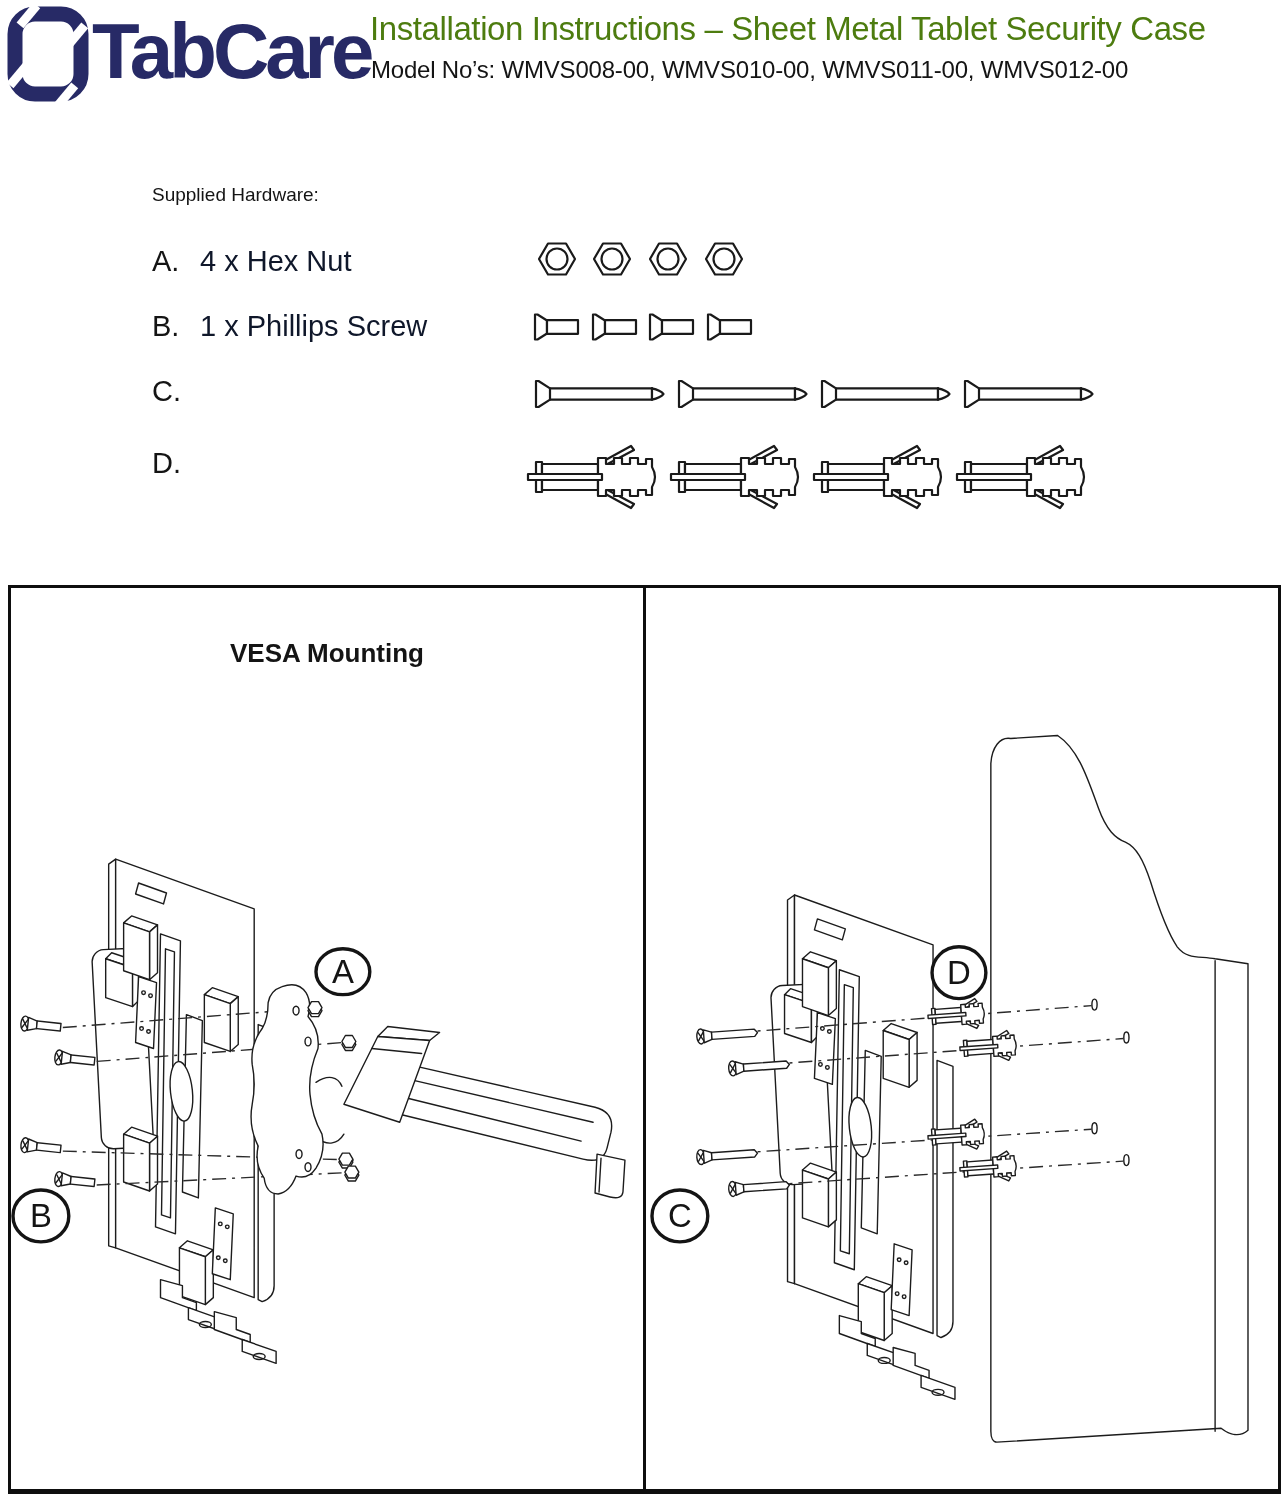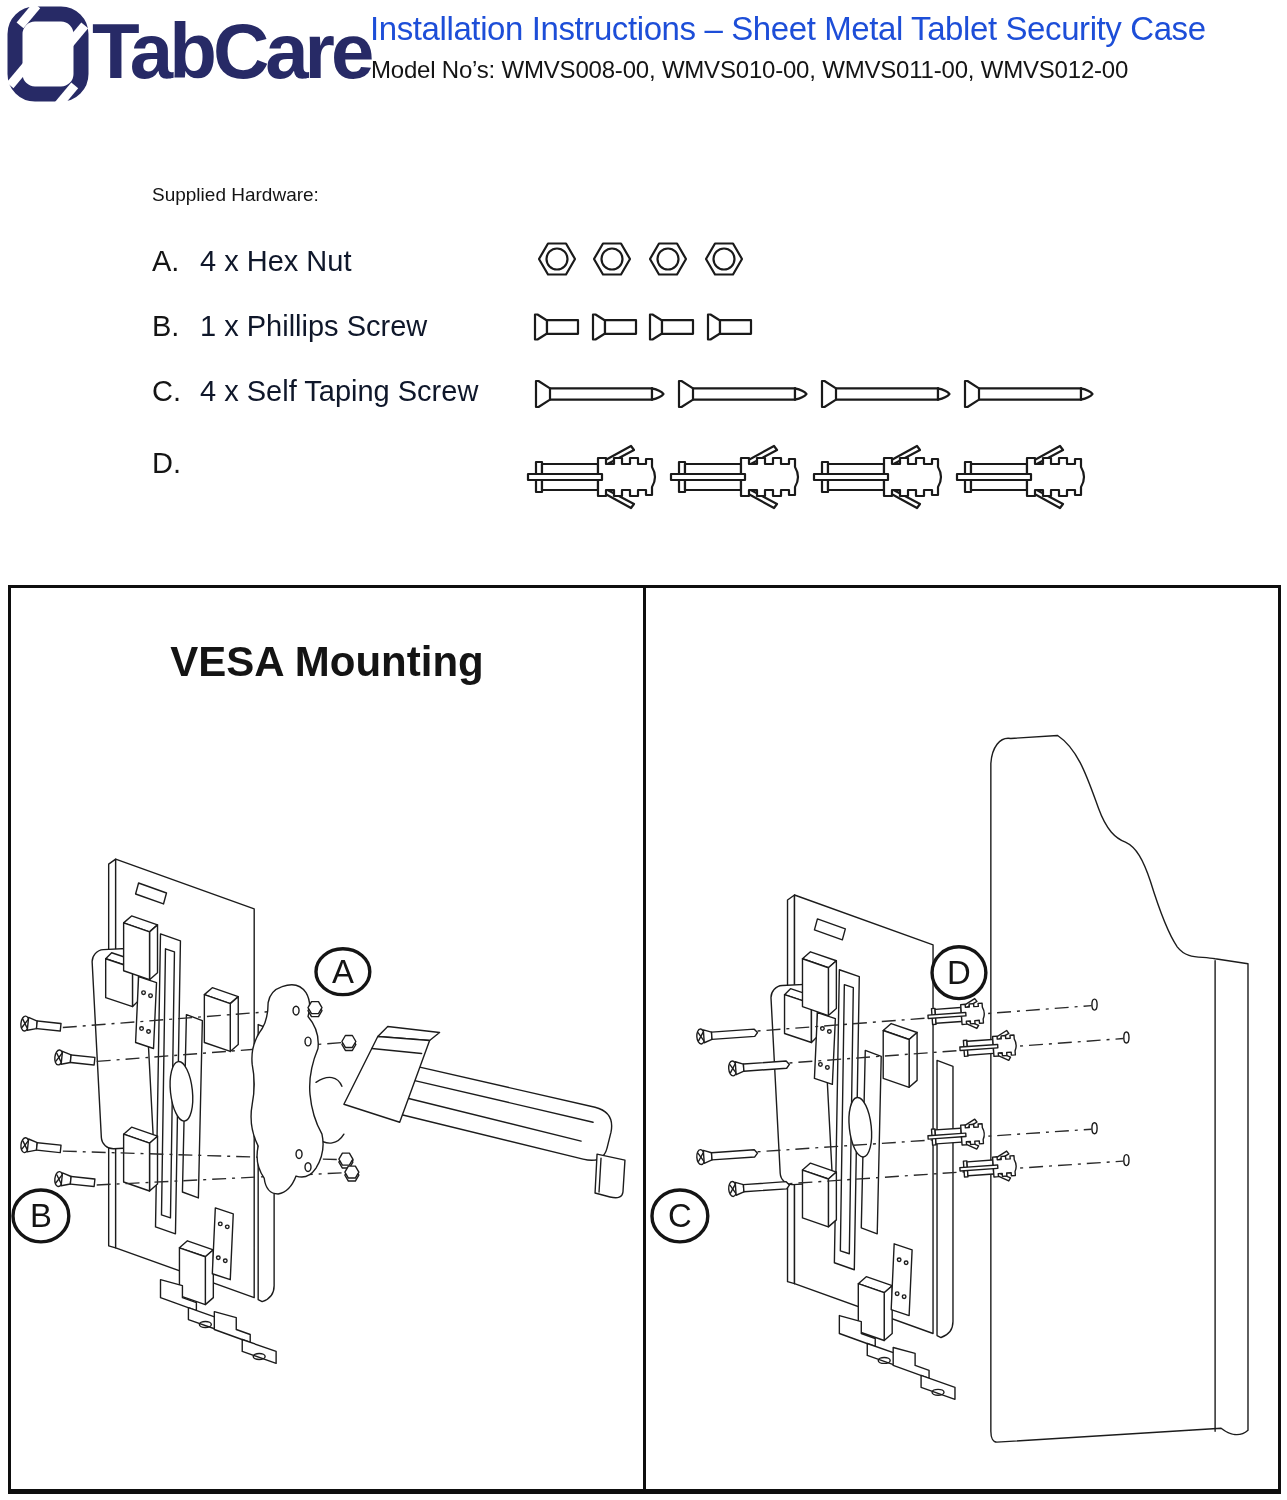--- a/index.html
+++ b/index.html
@@ -3,34 +3,34 @@
 <meta charset="utf-8">
 <style>
   html,body{margin:0;padding:0;background:#fff;}
   .page{position:relative;width:1287px;height:1500px;background:#ffffff;overflow:hidden;
         font-family:"Liberation Sans", sans-serif;color:#111;padding-left:31px;}
   
   .logo-svg{position:absolute;left:6px;top:4px;}
   .brand{position:absolute;left:92px;top:6px;font-size:78px;font-weight:bold;
          letter-spacing:-4px;color:#272a66;}
   .hdr-title{position:absolute;left:370px;top:10px;font-size:33px;letter-spacing:-0.4px;
-             white-space:nowrap;color:#1d4ed8;}
+             white-space:nowrap;color:#4d7c0f;}
   .hdr-model{position:absolute;left:371px;top:56px;font-size:24px;letter-spacing:-0.2px;
              white-space:nowrap;color:#141414;}
   
   .hw-heading{position:absolute;left:152px;top:184px;font-size:19px;color:#141414;}
   .hw-letter{position:absolute;left:152px;font-size:29px;color:#141414;}
   .hw-name{position:absolute;left:200px;font-size:29px;color:#0f172a;}
   .hw-icons{position:absolute;left:520px;top:230px;}
   
   .panels{position:absolute;left:8px;top:585px;width:1273px;height:909px;
           border:3px solid #0e0e0e;border-bottom-width:5px;display:flex;box-sizing:border-box;}
   .panel{position:relative;flex:1 1 50%;height:100%;}
   .panel-left{border-right:3px solid #0e0e0e;}
-  .panel-title{position:absolute;top:50px;font-size:42px;font-weight:bold;color:#141414;
+  .panel-title{position:absolute;top:50px;font-size:26px;font-weight:bold;color:#141414;
                white-space:nowrap;transform:translateX(-50%);}
   .panel-left .panel-title{left:50%;}
   .panel-right .panel-title{left:calc(50% + 62px);}
   .diagram{position:absolute;left:0;top:0;width:100%;height:100%;}
   svg .ln{fill:none;stroke:#1c1c1c;stroke-width:1.4;stroke-linejoin:round;stroke-linecap:round;}
   svg .fw{fill:#ffffff;stroke:#1c1c1c;stroke-width:1.4;stroke-linejoin:round;}
   svg .dash{fill:none;stroke:#2a2a2a;stroke-width:1.4;stroke-dasharray:14 6 3 6;}
   svg .callout{fill:#ffffff;stroke:#141414;stroke-width:3.4;}
   svg .callout-txt{font-family:"Liberation Sans",sans-serif;font-size:33px;fill:#141414;
                    text-anchor:middle;}
@@ -55,21 +55,20 @@
   <div class="hdr-title">Installation Instructions – Sheet Metal Tablet Security Case</div>
   <div class="hdr-model">Model No’s: WMVS008-00, WMVS010-00, WMVS011-00, WMVS012-00</div>
 
   <div class="hw-heading">Supplied Hardware:</div>
 
   <div class="hw-letter" style="top:245px">A.</div>
   <div class="hw-name" style="top:245px">4 x Hex Nut</div>
   <div class="hw-letter" style="top:310px">B.</div>
   <div class="hw-name" style="top:310px">1 x Phillips Screw</div>
   <div class="hw-letter" style="top:375px">C.</div>
-  <div class="hw-name" style="top:375px">4 x Self Taping Screw</div>
   <div class="hw-letter" style="top:447px">D.</div>
 
   <svg class="hw-icons" width="600" height="300" viewBox="0 0 600 300">
     <defs>
 
       <g id="hexnut">
         <polygon class="hw" points="-18,0 -9,-15.5 9,-15.5 18,0 9,15.5 -9,15.5" stroke-width="2.6"></polygon>
         <circle class="hw" cx="0" cy="0" r="10.5" stroke-width="2.8"></circle>
       </g>
 

